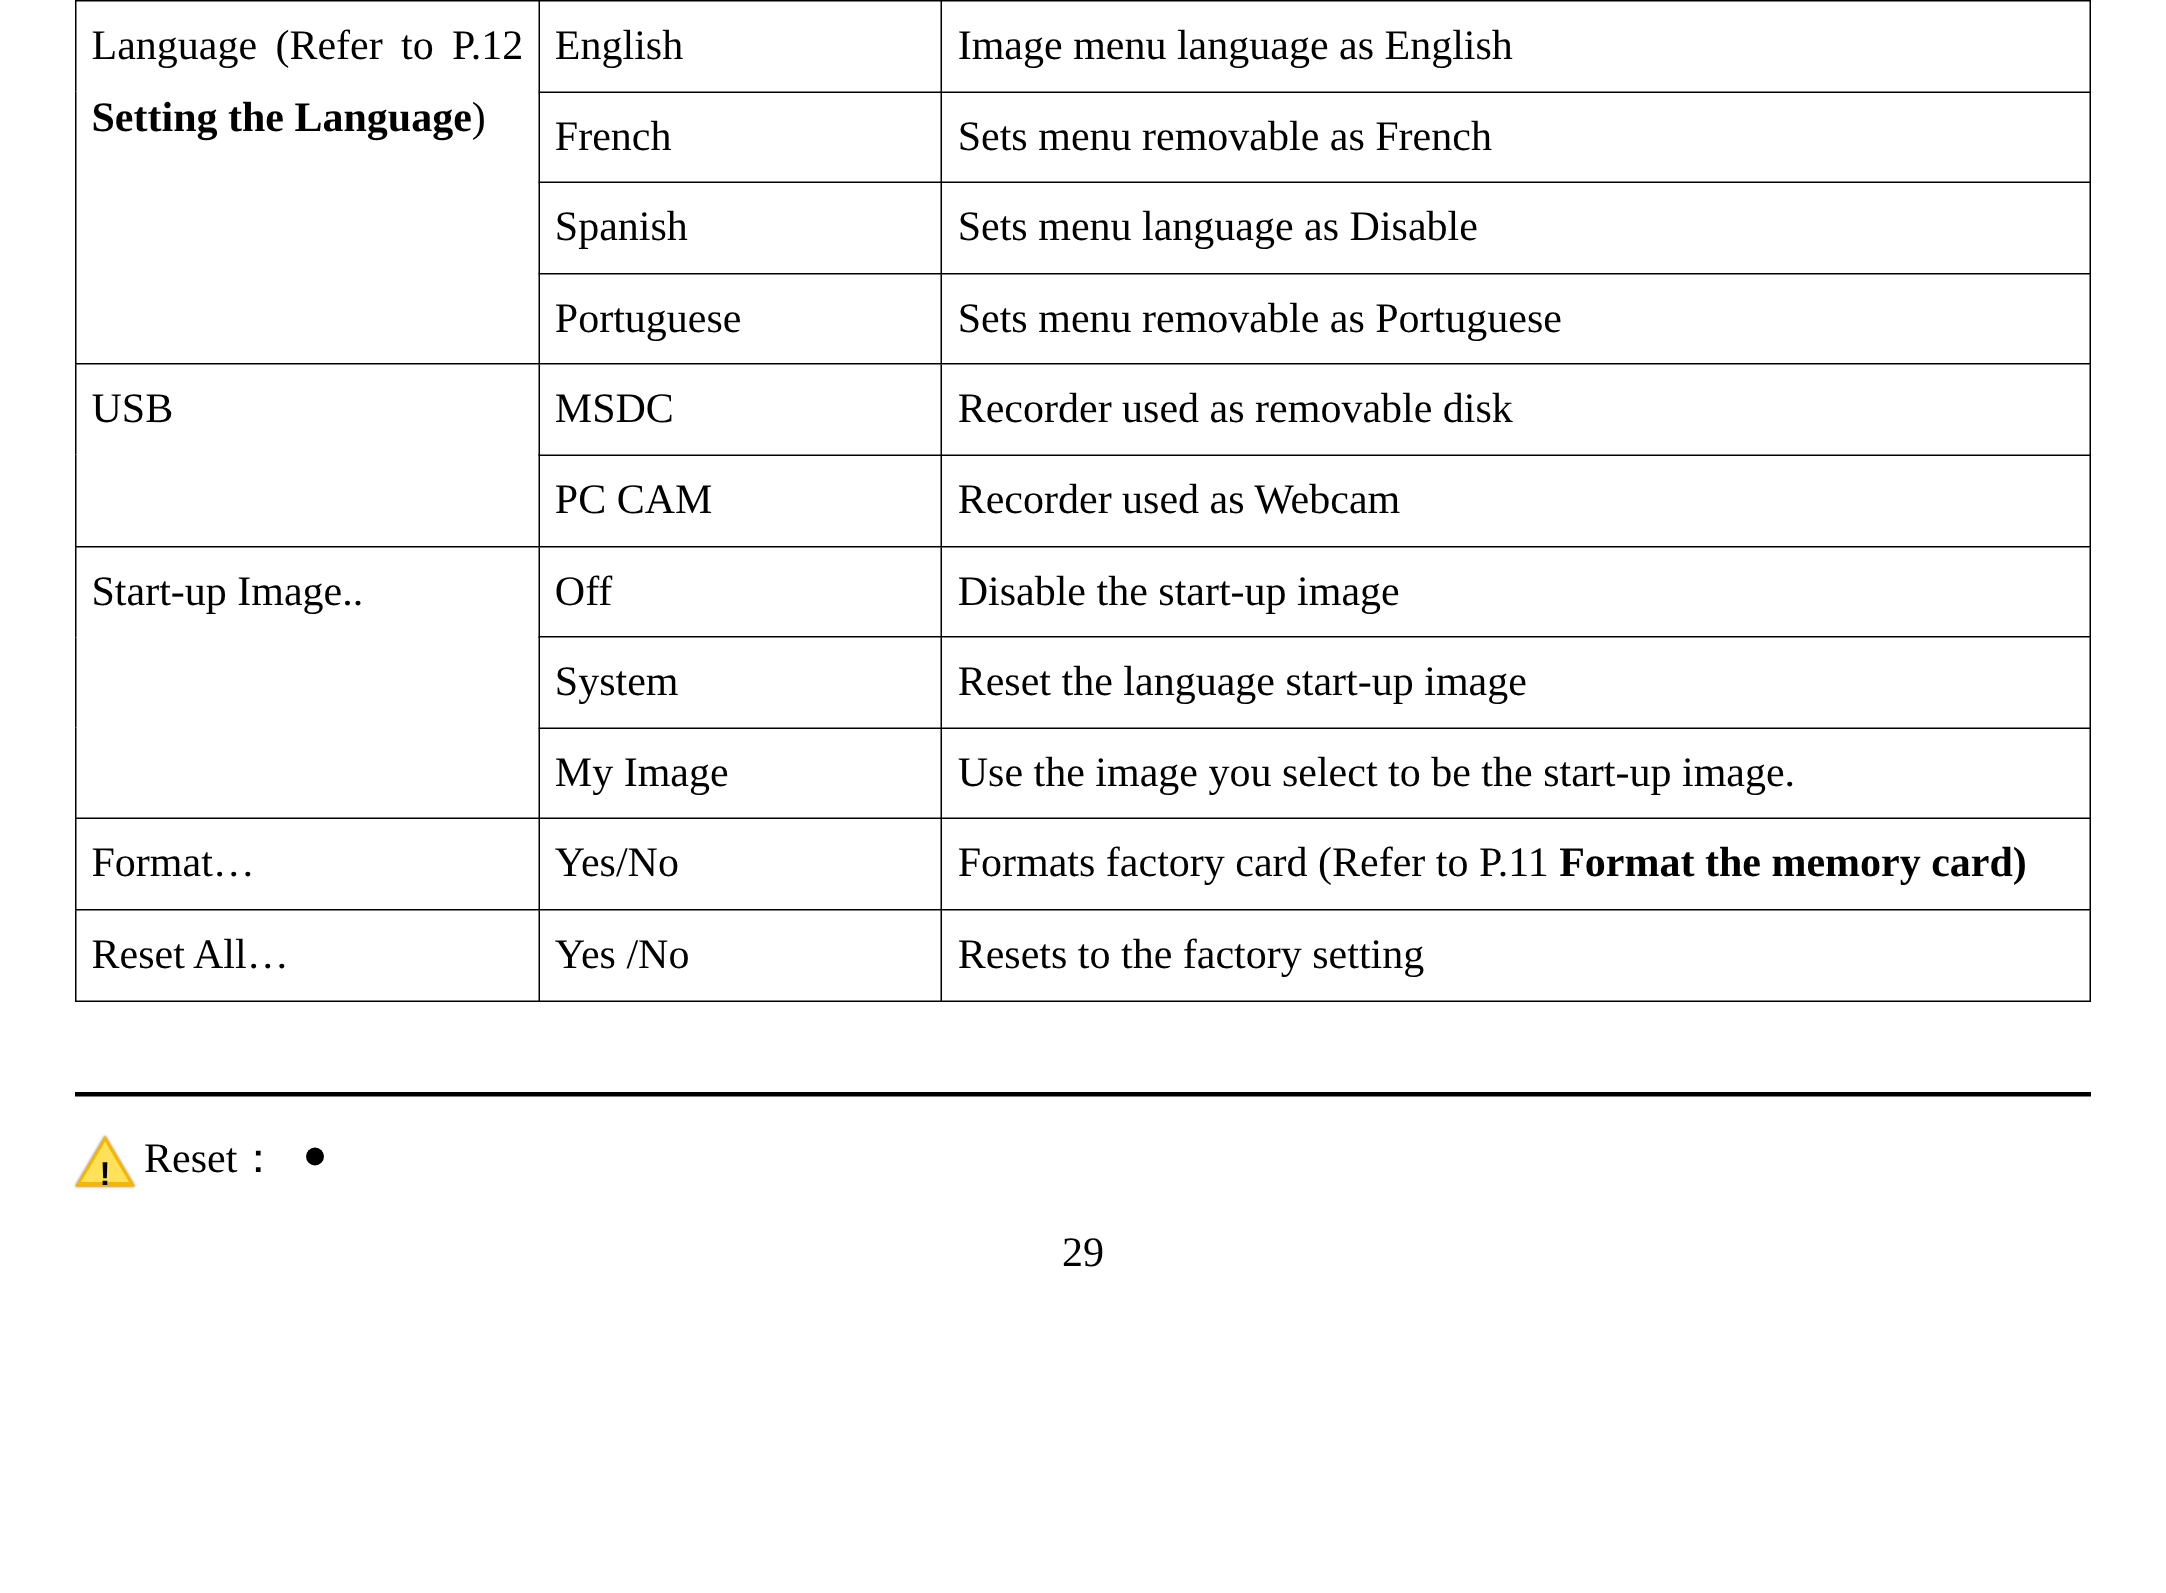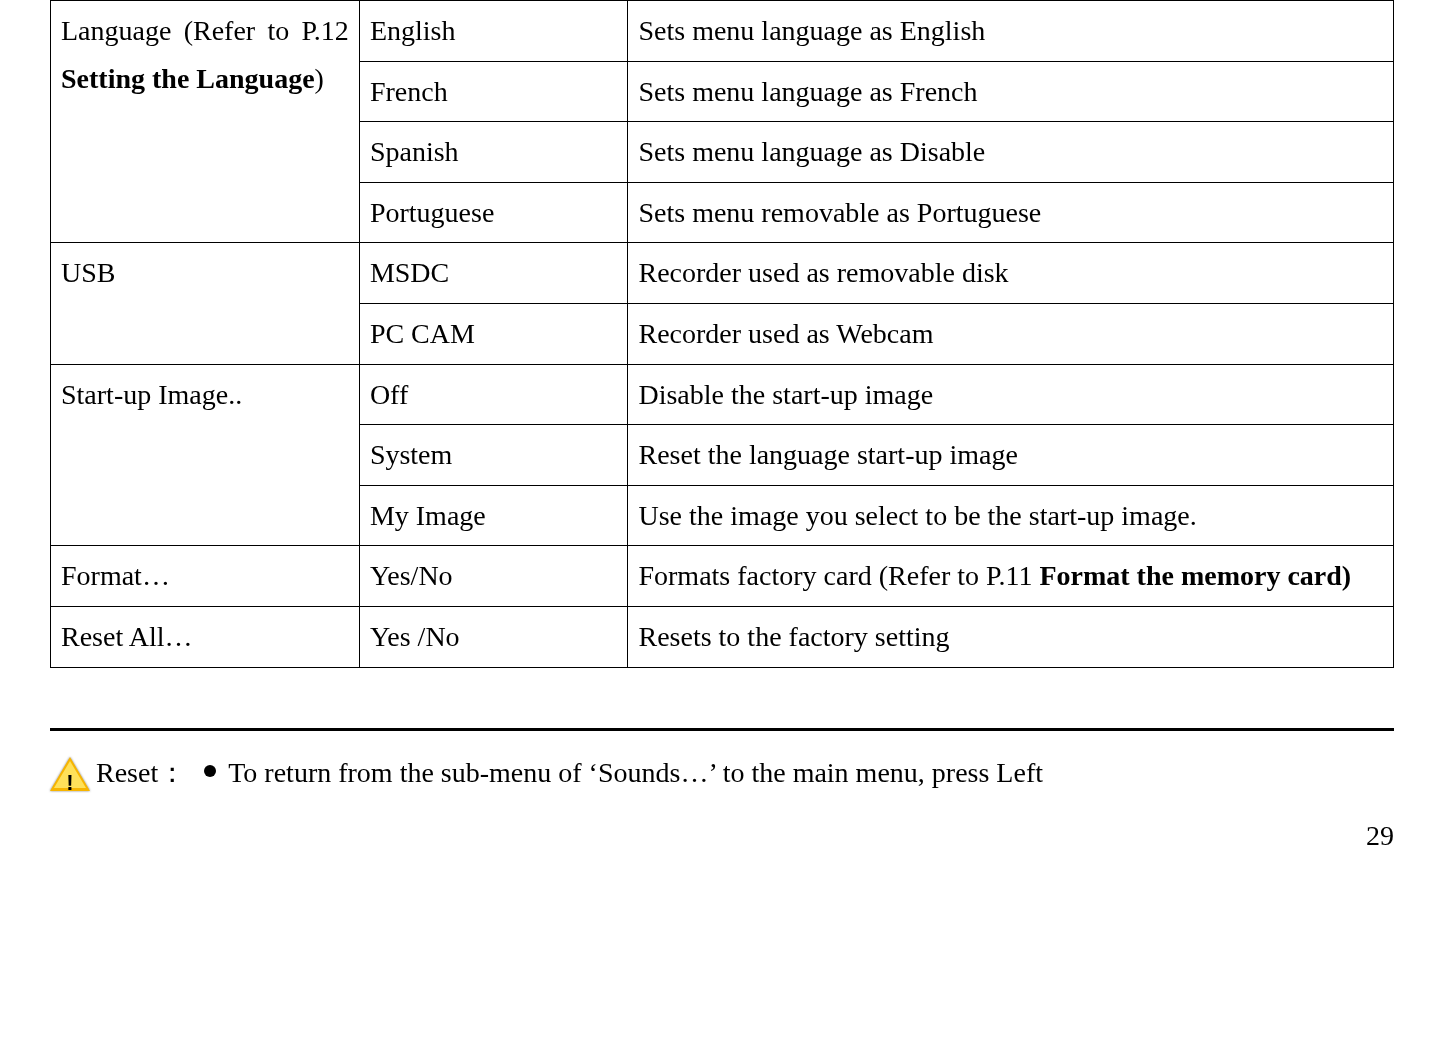--- a/index.html
+++ b/index.html
@@ -81,21 +81,21 @@
       display: inline-block;
       width: 12px; height: 12px;
       background: #000;
       border-radius: 50%;
       margin: 0 8px 0 14px;
       vertical-align: middle;
       position: relative;
       top: -2px;
     }
     .page-num {
-      text-align: right;
+      text-align: center;
       margin-top: 25px;
       font-size: 28px;
     }
     .col-a-inner { text-align: justify; }
     .note-text { flex: 1; text-align: justify; }
   </style>
 </head>
 <body>
 
 <div class="page">
@@ -106,25 +106,25 @@
         <col class="col-b">
         <col class="col-c">
     </colgroup>
 
     <tbody>
         <tr>
       <td rowspan="4" class="col-a-inner">
         <span>Language (Refer to P.12 </span><span class="bold">Setting the Language</span><span>)</span>
       </td>
       <td>English</td>
-      <td>Sets menu language as English</td>
+      <td>Image menu language as English</td>
     </tr>
     <tr>
       <td>French</td>
-      <td>Sets menu language as French</td>
+      <td>Sets menu removable as French</td>
     </tr>
     <tr>
       <td>Spanish</td>
       <td>Sets menu language as Disable</td>
     </tr>
     <tr>
       <td>Portuguese</td>
       <td>Sets menu removable as Portuguese</td>
     </tr>
 
@@ -171,17 +171,16 @@
   <hr class="hr-thick">
 
   <div class="note-row">
     <span class="warn-icon">
       <span class="warn-tri"></span>
       <span class="warn-tri-inner"></span>
       <span class="warn-ex">!</span>
     </span>
     <span>Reset：</span>
     <span class="bullet"></span>
-    <span class="note-text">To return from the sub-menu of ‘Sounds…’ to the main menu, press Left</span>
   </div>
 
   <div class="page-num">29</div>
 </div>
 
 </body></html>

